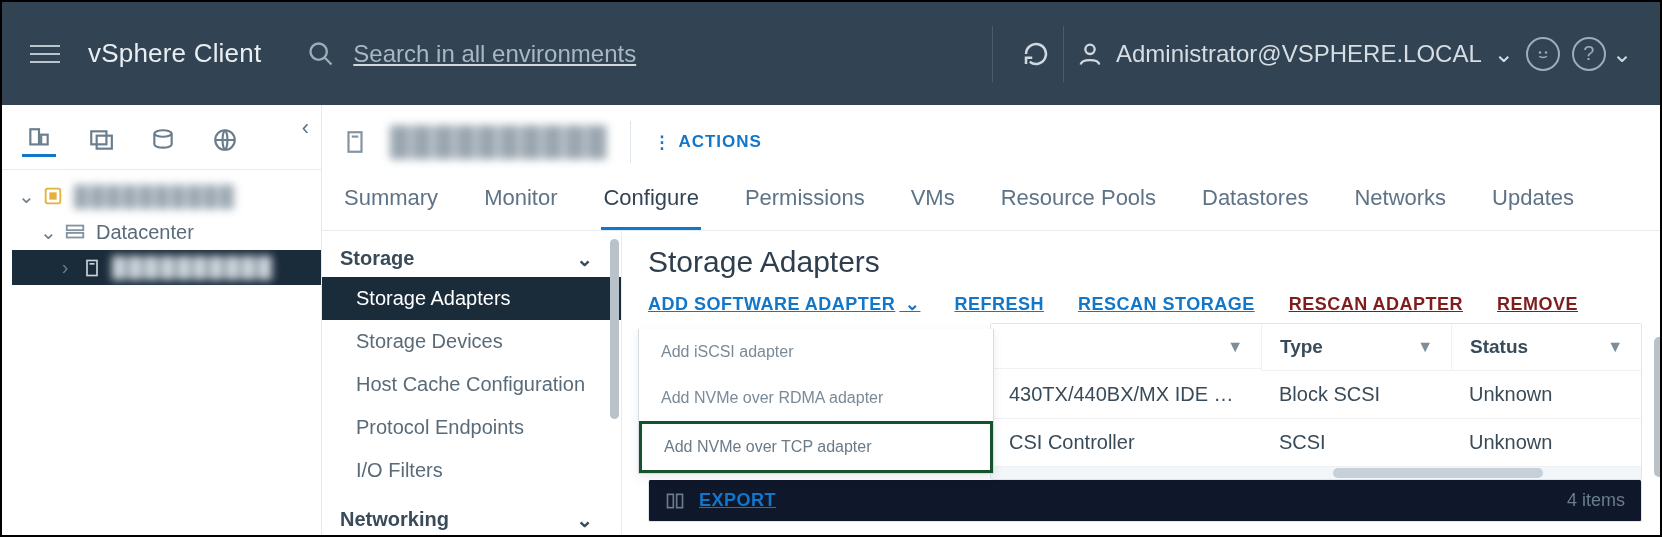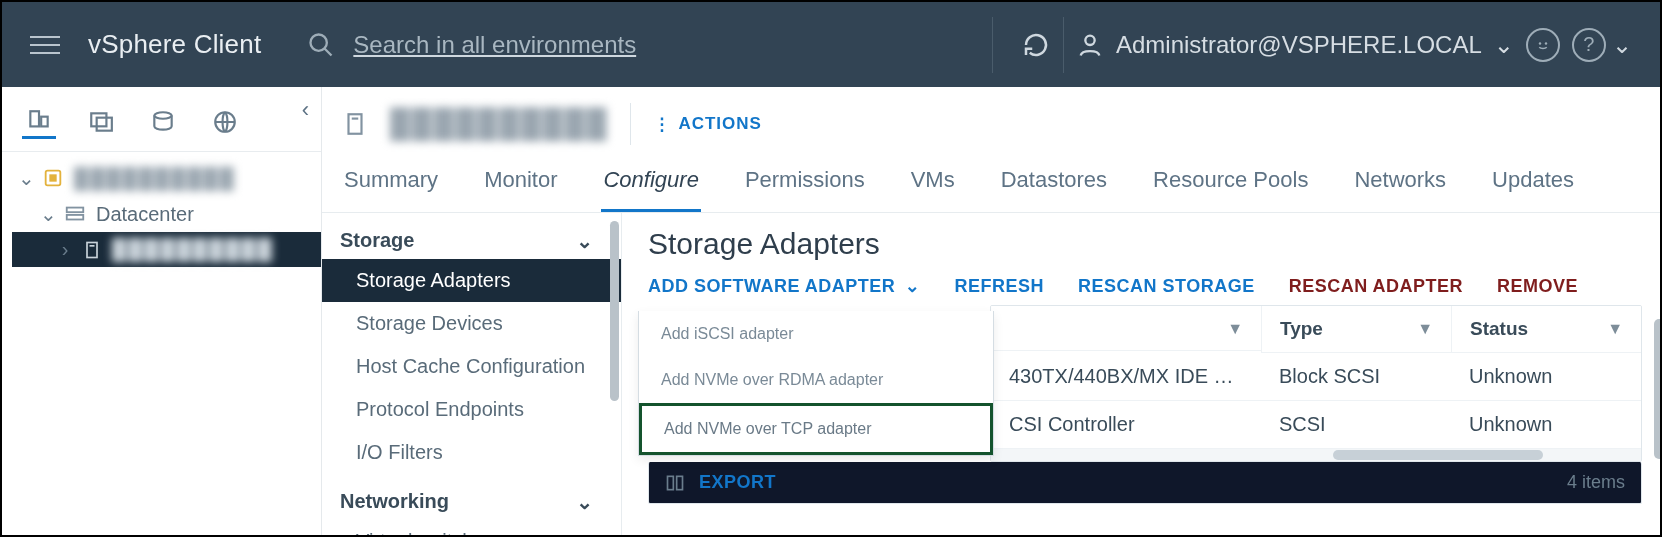--- a/index.html
+++ b/index.html
@@ -1,21 +1,21 @@
 <!DOCTYPE html>
 <html><head>
 <meta charset="utf-8">
 <style>
   * { box-sizing: border-box; margin: 0; padding: 0; font-family: "Segoe UI", Arial, sans-serif; }
   html, body { width: 1662px; height: 537px; overflow: hidden; }
   body { border: 2px solid #000; }
 
   
   .topbar {
-    height: 85px; background: #324454; color: #d6dde3;
+    height: 103px; background: #324454; color: #d6dde3;
     display: flex; align-items: center; padding: 0 28px; gap: 28px;
     font-size: 24px;
   }
   .hamburger-icon { display: flex; flex-direction: column; gap: 6px; cursor: pointer; }
   .hamburger-icon span { display: block; width: 30px; height: 2px; background: #b9c4cd; }
   .app-title { color: #e9eef2; font-size: 26px; font-weight: 400; letter-spacing: .2px; }
   .search-wrap { display: flex; align-items: center; gap: 18px; margin-left: 18px; flex: 1; }
   .search-input {
     background: transparent; border: none; outline: none; color: #cfd8df;
     font-size: 24px; width: 420px; text-decoration: underline;
@@ -51,38 +51,38 @@
 
   
   .main { flex: 1; display: flex; flex-direction: column; min-width: 0; }
   .obj-header {
     display: flex; align-items: center; gap: 22px; padding: 16px 20px 12px; color: #5e7385;
   }
   .obj-header .vdivider { width: 1px; height: 42px; background: #dfe6eb; }
   .actions-link { color: #1276c9; letter-spacing: 1px; font-size: 17px; font-weight: 600; cursor: pointer; display: inline-flex; gap: 10px; align-items: center; }
   .obj-tabs { display: flex; gap: 42px; padding: 0 20px; border-bottom: 1px solid #e7ecef; font-size: 22px; color: #5e7385; }
   .obj-tab { padding: 10px 2px 16px; cursor: pointer; }
-  .obj-tab.active { color: #324454; border-bottom: 3px solid #1276c9; font-style: italic; }
+  .obj-tab.active { color: #324454; border-bottom: 3px solid #1276c9; }
 
   .content-row { display: flex; min-height: 0; flex: 1; }
   
   .config-side {
     width: 300px; border-right: 1px solid #e7ecef; overflow: hidden; position: relative;
   }
   .config-scroll { position: absolute; right: 2px; top: 8px; width: 9px; height: 180px; background: #b9c2c9; border-radius: 5px; }
   .cfg-section { padding: 16px 0 6px 18px; font-size: 20px; color: #394b59; font-weight: 600; display: flex; justify-content: space-between; padding-right: 28px; cursor: pointer; }
   .cfg-items { }
   .cfg-item { padding: 10px 18px 10px 34px; font-size: 20px; color: #596b79; cursor: pointer; }
   .cfg-item.active { background: #1a2b3a; color: #fff; }
 
   
   .pane { flex: 1; padding: 14px 18px 0 26px; min-width: 0; position: relative; }
   .pane h2 { font-size: 30px; color: #2f3e4c; font-weight: 500; margin-bottom: 14px; }
   .toolbar { display: flex; align-items: center; gap: 34px; font-size: 18px; margin: 10px 0 8px; }
-  .link { color: #1276c9; font-weight: 600; letter-spacing: .5px; cursor: pointer; }
+  .link { color: #1276c9; font-weight: 600; letter-spacing: .5px; cursor: pointer; text-decoration: underline; }
   .link.disabled { color: #7f1d1d; cursor: default; }
   .link .caret { margin-left: 4px; }
 
   
   .dropdown {
     position: absolute; left: 16px; top: 98px; width: 356px; background: #fff;
     border: 1px solid #d5dde3; border-top: none; box-shadow: 0 4px 10px rgba(0,0,0,.08);
     z-index: 5;
   }
   .dd-item { padding: 14px 22px; font-size: 16px; color: #7a8a97; cursor: pointer; }
@@ -228,22 +228,22 @@
         <span>ACTIONS</span>
       </span>
     </div>
 
     <div class="obj-tabs">
       <div class="obj-tab">Summary</div>
       <div class="obj-tab">Monitor</div>
       <div class="obj-tab active">Configure</div>
       <div class="obj-tab">Permissions</div>
       <div class="obj-tab">VMs</div>
+      <div class="obj-tab">Resource Pools</div>
       <div class="obj-tab">Datastores</div>
-      <div class="obj-tab">Resource Pools</div>
       <div class="obj-tab">Networks</div>
       <div class="obj-tab">Updates</div>
     </div>
 
     <div class="content-row">
 
       <div class="config-side">
         <div class="config-scroll"></div>
         <div class="cfg-section">
           <span>Storage</span>

